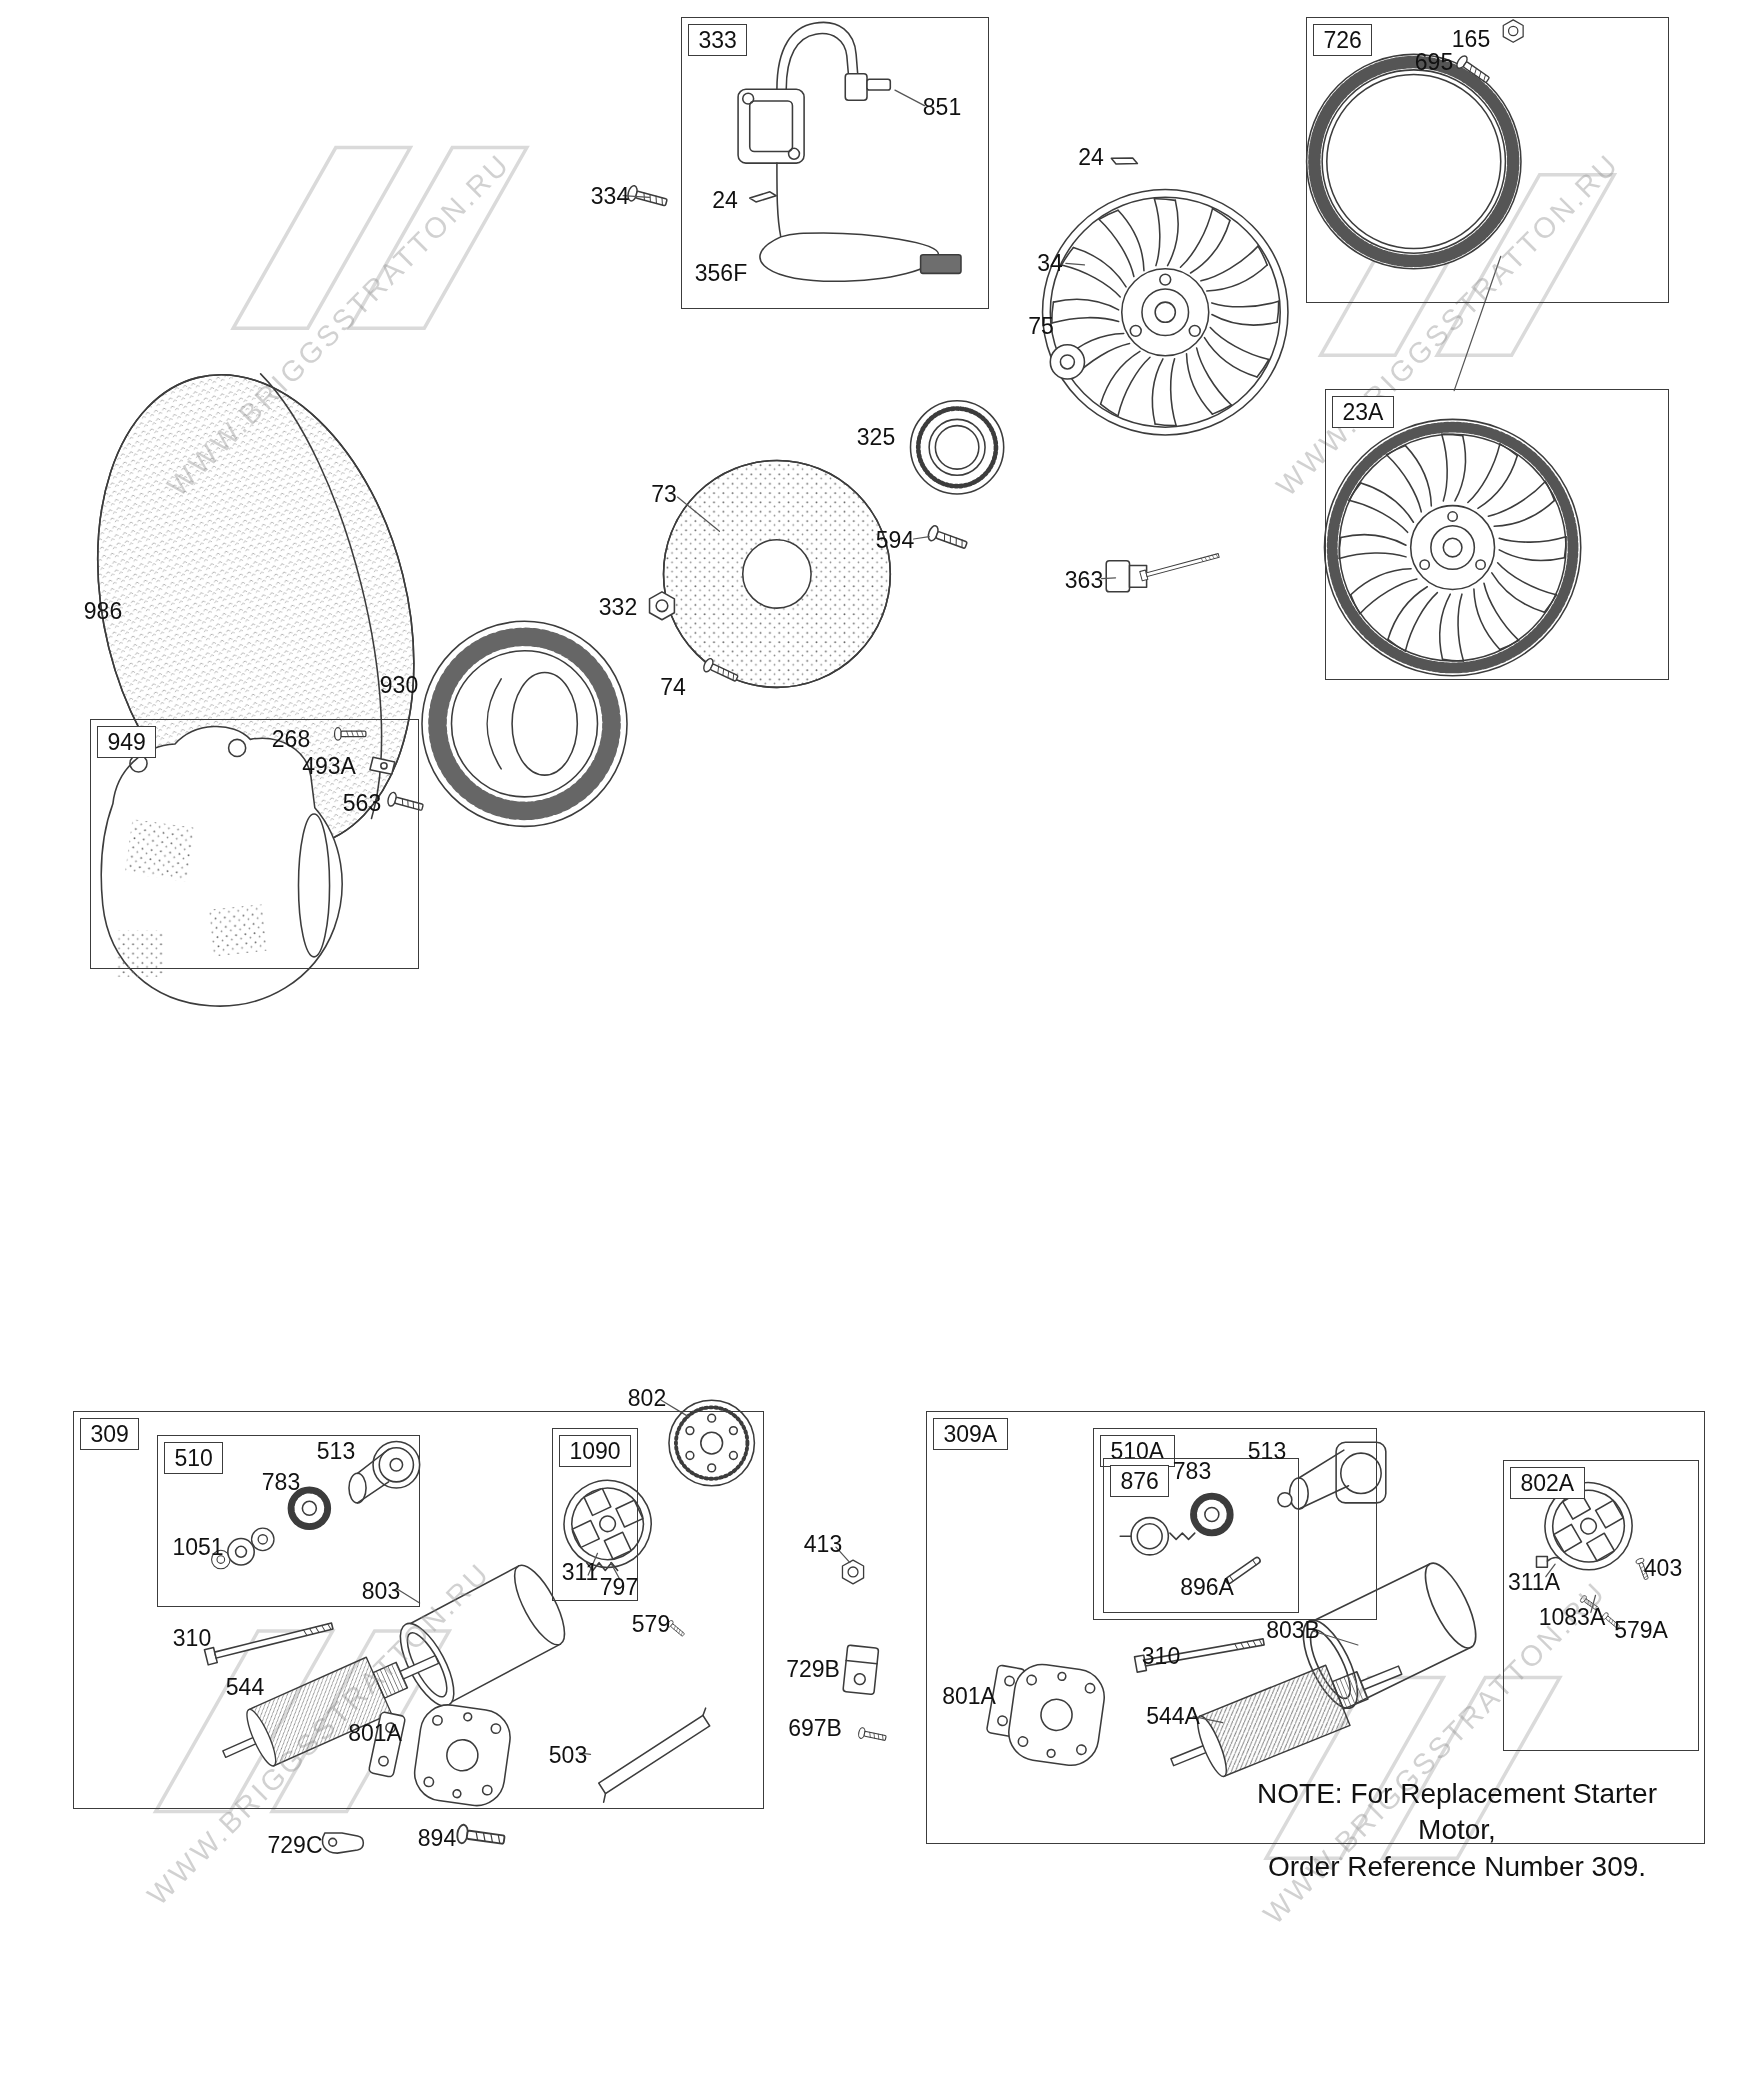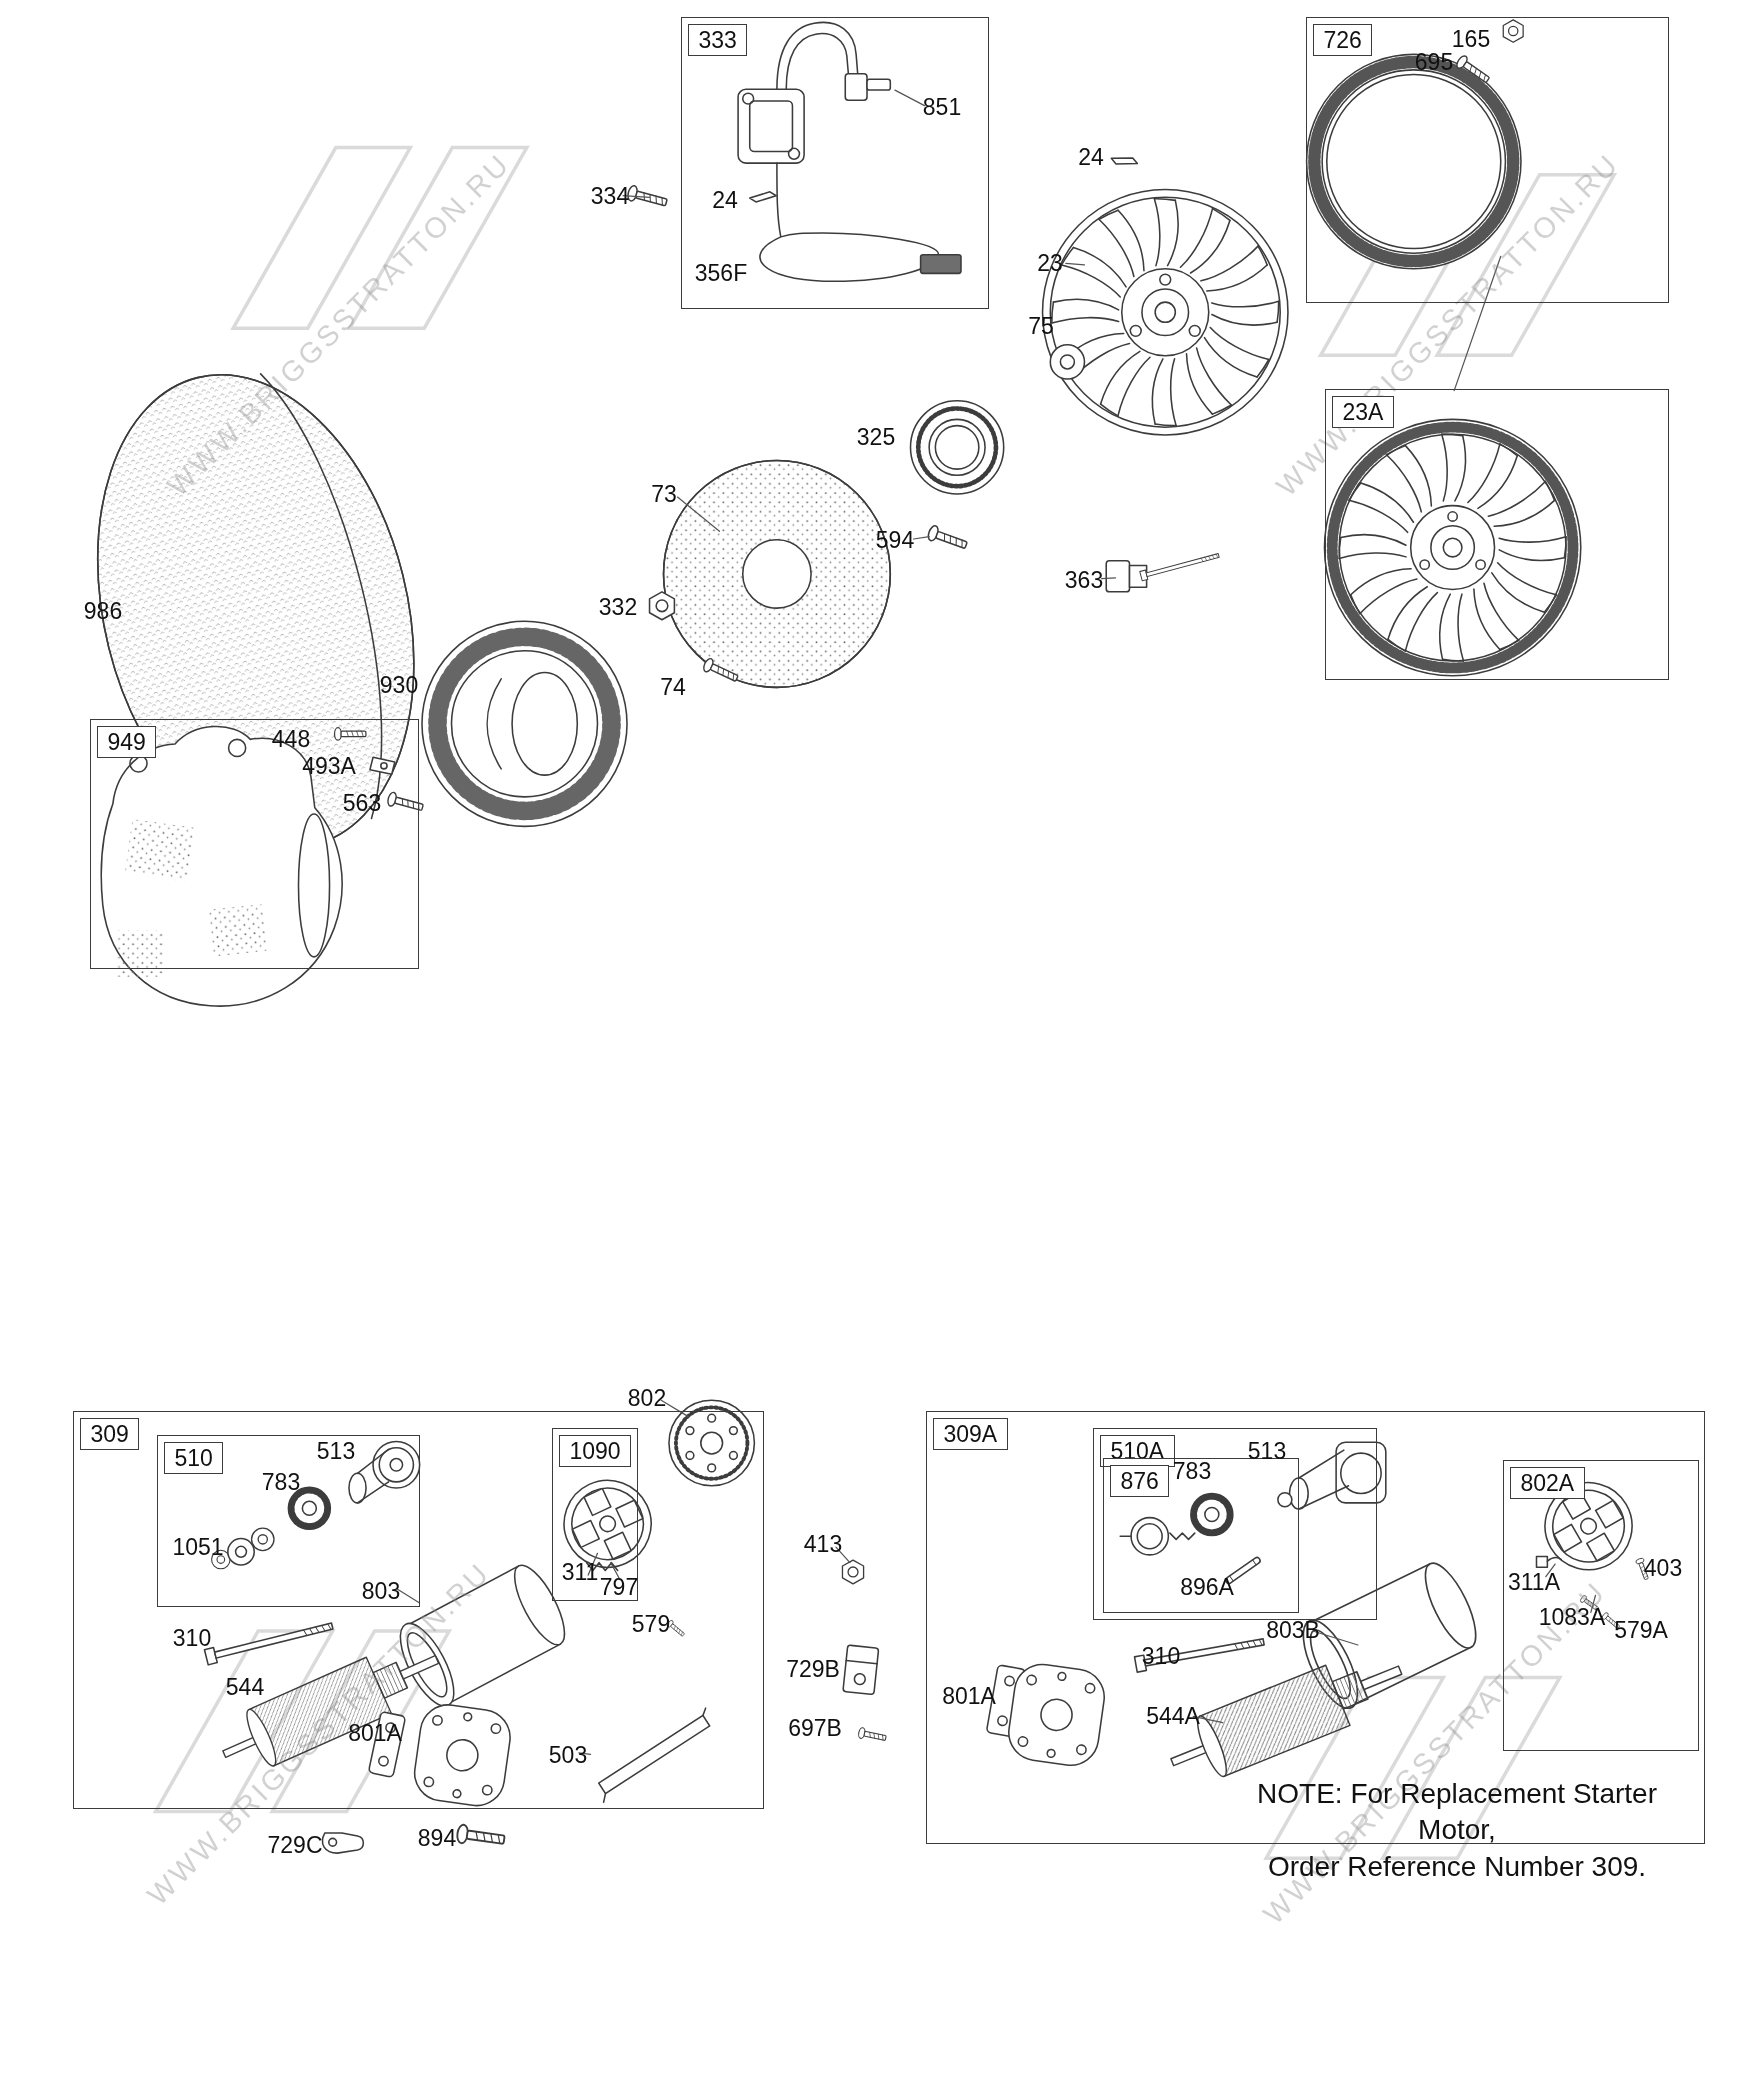--- a/index.html
+++ b/index.html
@@ -401,31 +401,31 @@
     <span class="tag">802A</span>
   </div>
 
   <div class="callout" style="left:610px;top:196px">334</div>
   <div class="callout" style="left:942px;top:107px">851</div>
   <div class="callout" style="left:725px;top:200px">24</div>
   <div class="callout" style="left:721px;top:273px">356F</div>
   <div class="callout" style="left:1471px;top:39px">165</div>
   <div class="callout" style="left:1434px;top:62px">695</div>
   <div class="callout" style="left:1091px;top:157px">24</div>
-  <div class="callout" style="left:1050px;top:263px">23</div>
+  <div class="callout" style="left:1050px;top:263px">34</div>
   <div class="callout" style="left:1041px;top:326px">75</div>
   <div class="callout" style="left:876px;top:437px">325</div>
   <div class="callout" style="left:895px;top:540px">594</div>
   <div class="callout" style="left:664px;top:494px">73</div>
   <div class="callout" style="left:618px;top:607px">332</div>
   <div class="callout" style="left:673px;top:687px">74</div>
   <div class="callout" style="left:1084px;top:580px">363</div>
   <div class="callout" style="left:103px;top:611px">986</div>
   <div class="callout" style="left:399px;top:685px">930</div>
-  <div class="callout" style="left:291px;top:739px">448</div>
+  <div class="callout" style="left:291px;top:739px">268</div>
   <div class="callout" style="left:329px;top:766px">493A</div>
   <div class="callout" style="left:362px;top:803px">563</div>
   <div class="callout" style="left:647px;top:1398px">802</div>
   <div class="callout" style="left:336px;top:1451px">513</div>
   <div class="callout" style="left:281px;top:1482px">783</div>
   <div class="callout" style="left:198px;top:1547px">1051</div>
   <div class="callout" style="left:580px;top:1572px">311</div>
   <div class="callout" style="left:619px;top:1587px">797</div>
   <div class="callout" style="left:381px;top:1591px">803</div>
   <div class="callout" style="left:192px;top:1638px">310</div>

